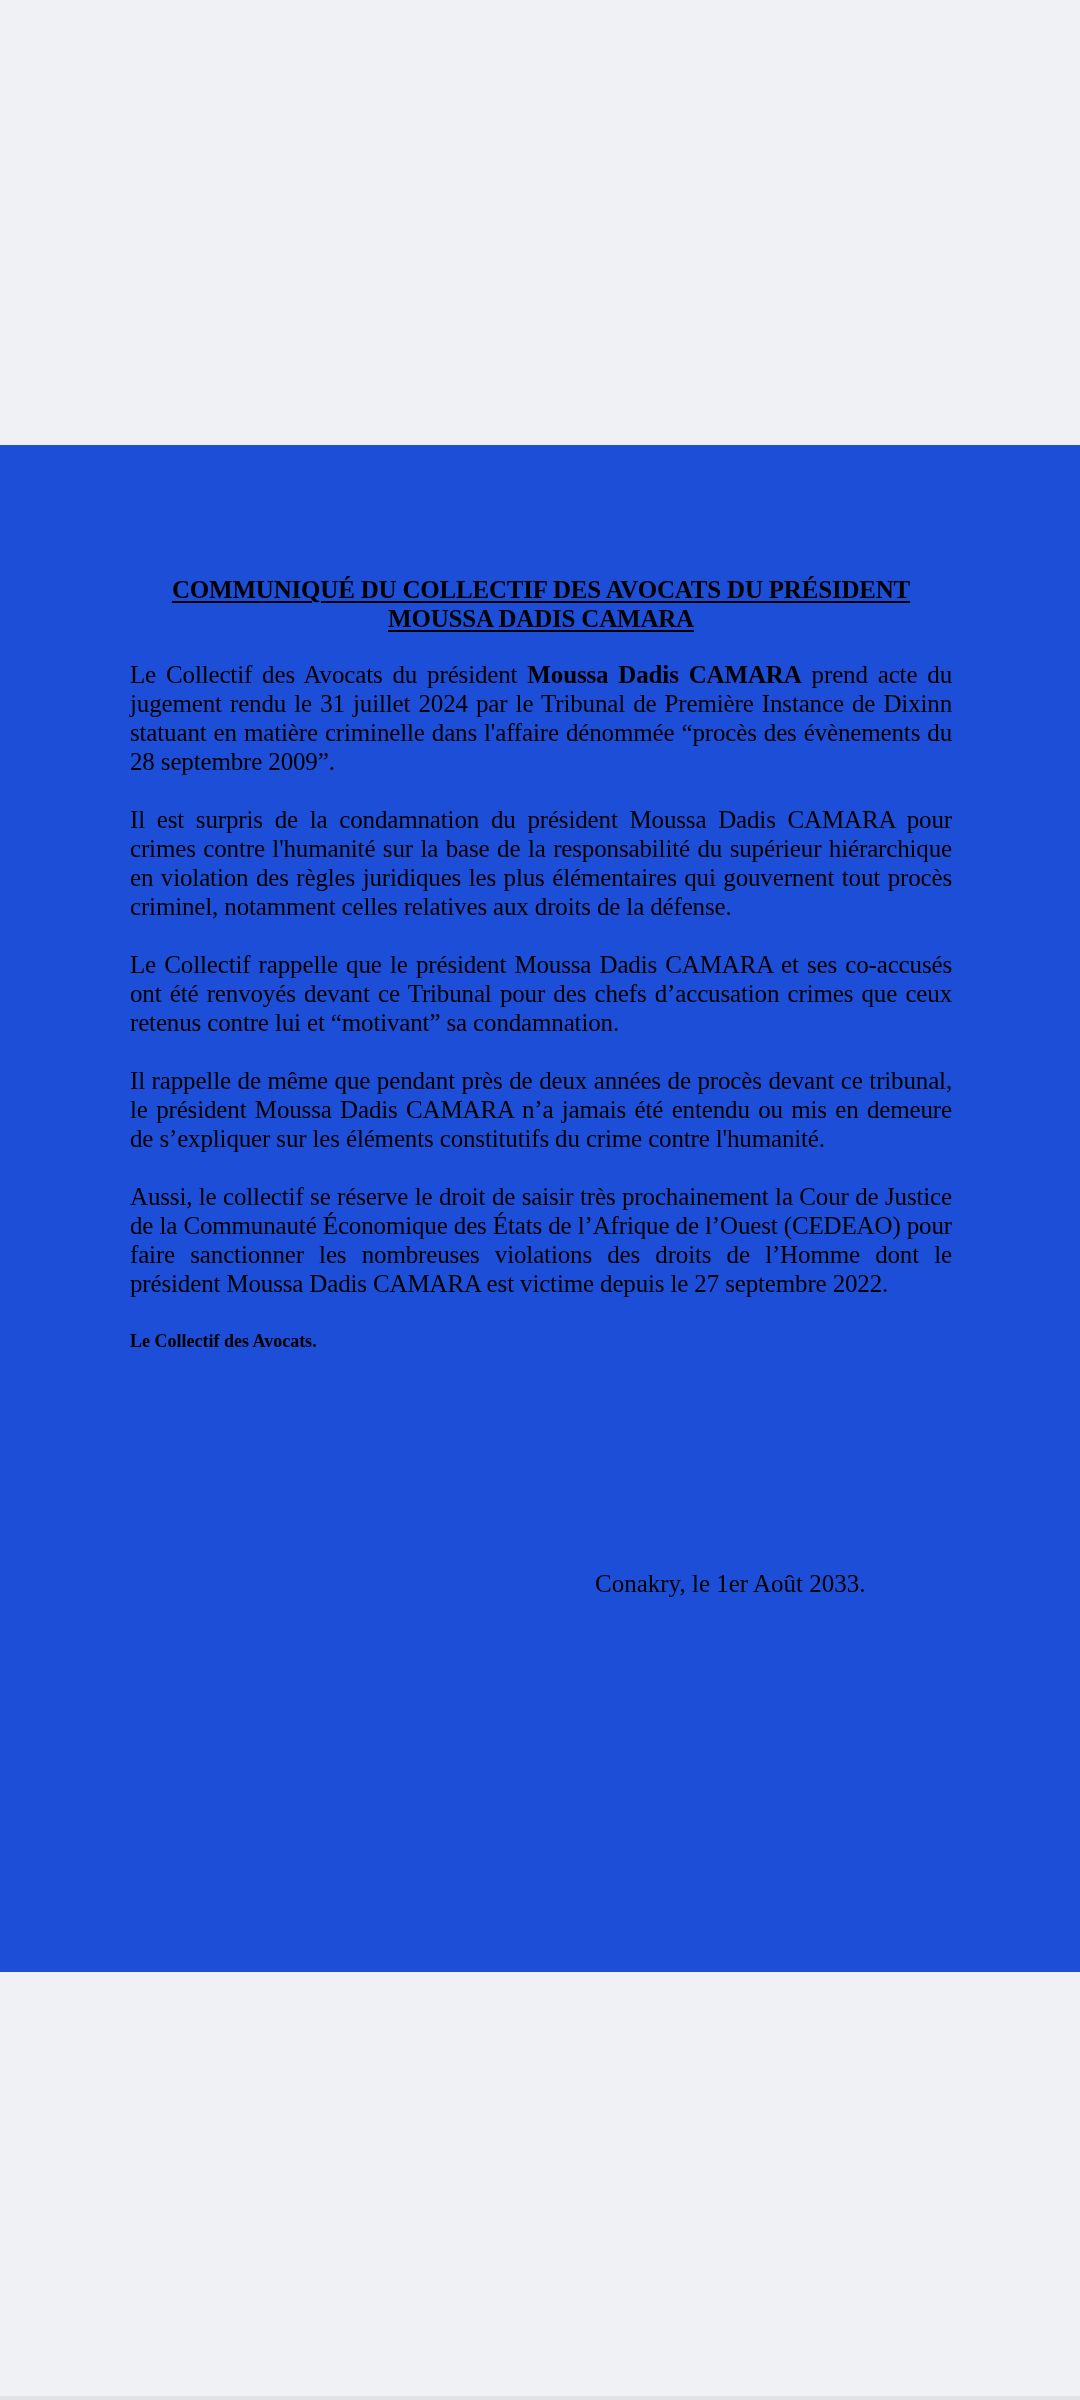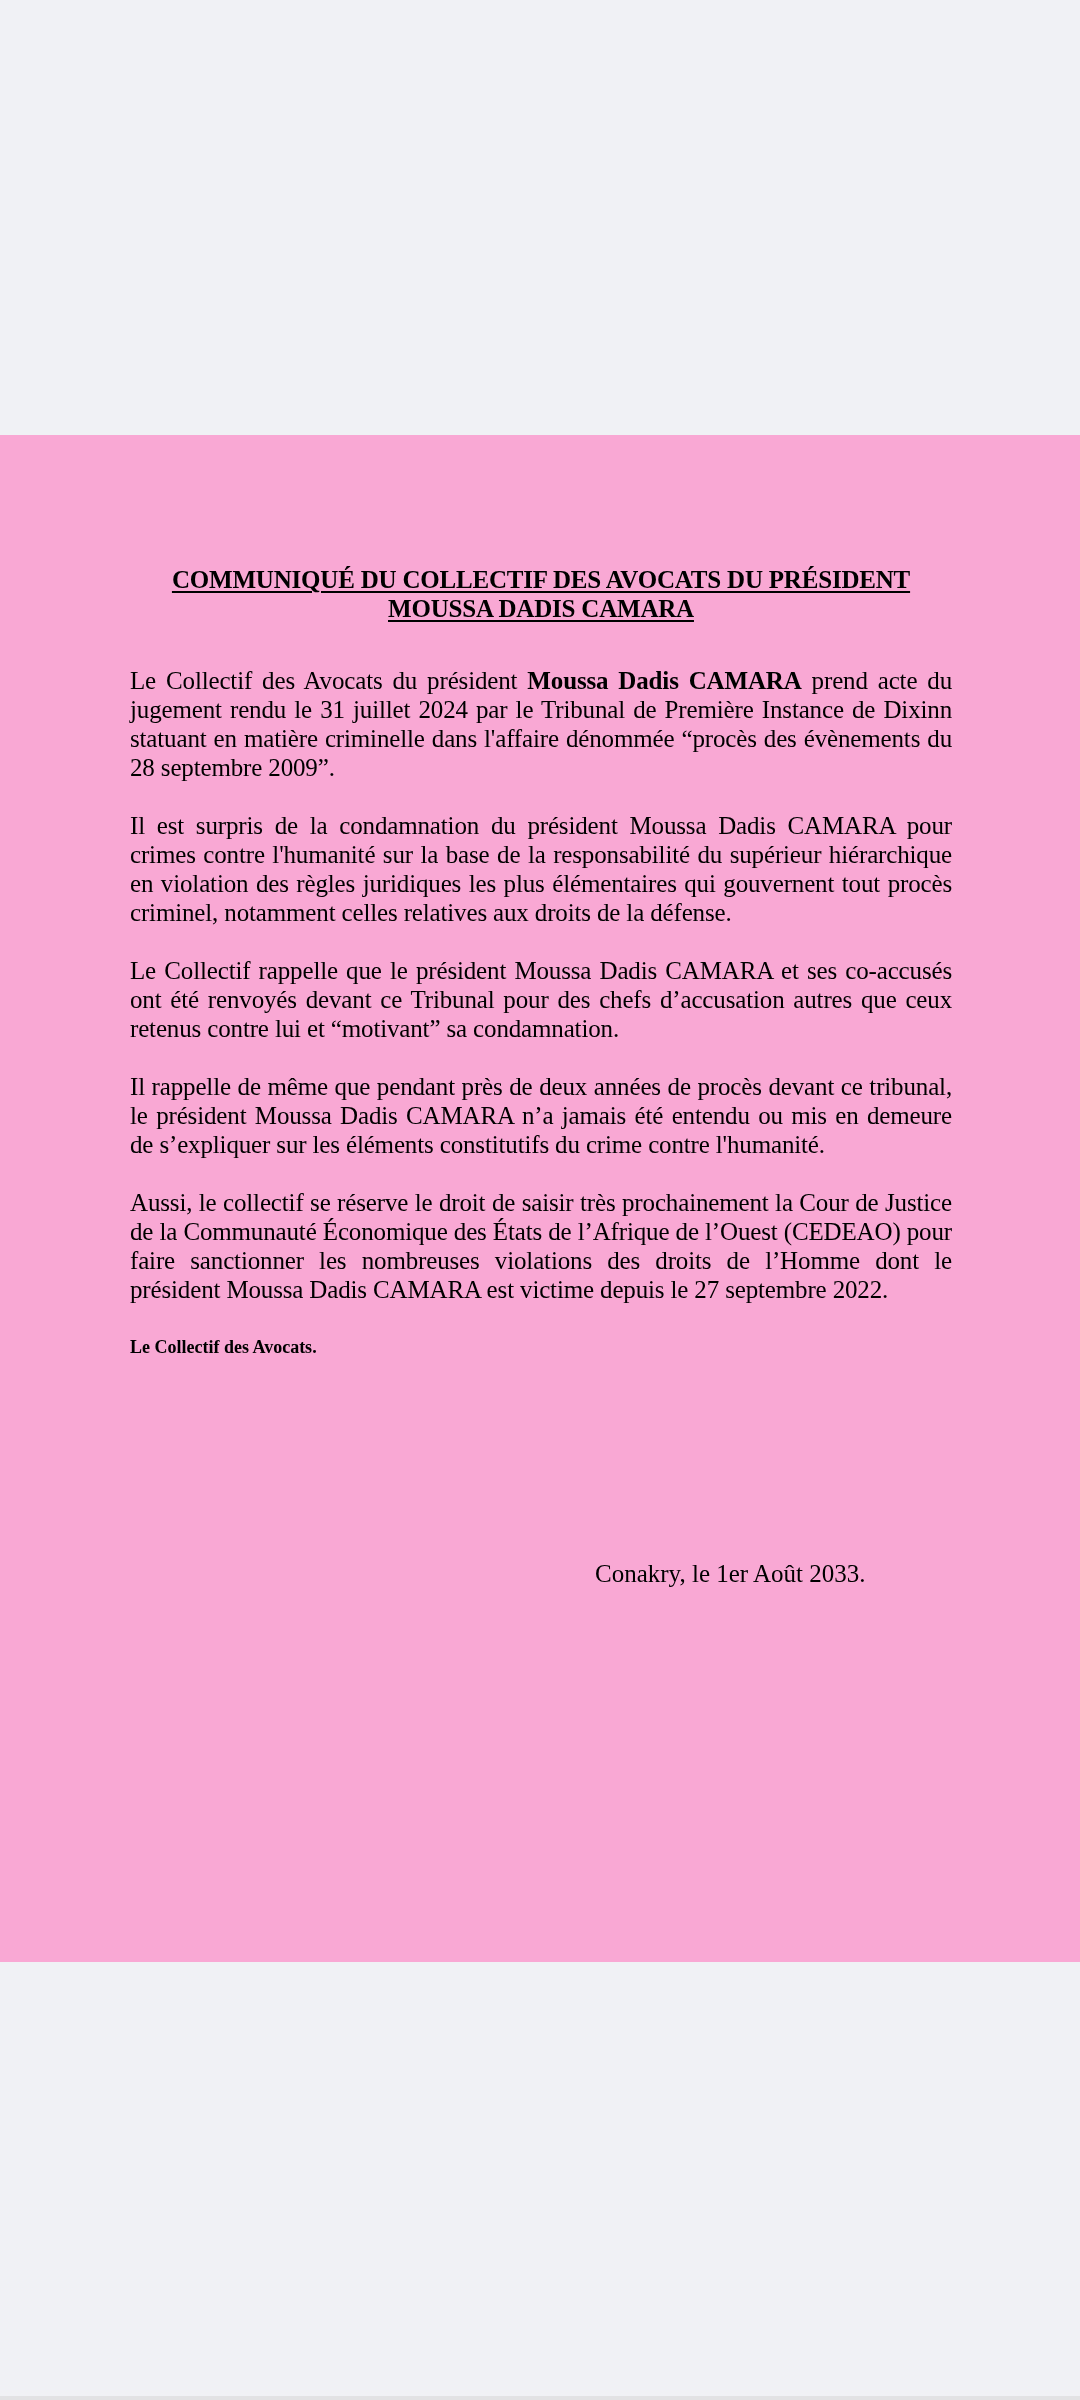--- a/index.html
+++ b/index.html
@@ -17,24 +17,24 @@
     }
     .viewer {
       position: absolute;
       left: 0; top: 0;
       width: 1080px; height: 2400px;
       background: #f0f1f5;
     }
     .page {
       position: absolute;
       left: 0;
-      top: 435px;
+      top: 445px;
       width: 1080px;
       height: 1527px;
-      background: #f9a8d4;
+      background: #1d4ed8;
     }
     .bottom-strip {
       position: absolute;
       left: 0;
       bottom: 0;
       width: 1080px;
       height: 4px;
       background: #e2e2e4;
     }
     .title {
@@ -54,21 +54,21 @@
     .title span { display: block; }
     .body {
       position: absolute;
       left: 130px;
       width: 822px;
       top: 215px;
       font-size: 25px;
       line-height: 29px;
     }
     .para {
-      margin: 16px 0 29px 0;
+      margin: 0 0 29px 0;
       text-align: justify;
       text-align-last: left;
       letter-spacing: -0.15px;
     }
     .para b { font-weight: bold; }
     .signature {
       margin: 0;
       font-weight: bold;
       font-size: 18px;
       line-height: 29px;
@@ -89,21 +89,21 @@
   <div class="page">
 
     <div class="title">
       <span>COMMUNIQUÉ DU COLLECTIF DES AVOCATS DU PRÉSIDENT</span>
       <span>MOUSSA DADIS CAMARA</span>
     </div>
 
     <div class="body">
       <p class="para"><span>Le Collectif des Avocats du président </span><b>Moussa Dadis CAMARA</b><span> prend acte du jugement rendu le 31 juillet 2024 par le  Tribunal de Première Instance de Dixinn statuant en matière criminelle dans l'affaire dénommée “procès des évènements du 28 septembre 2009”.</span></p>
       <p class="para">Il est surpris de la condamnation du président Moussa Dadis CAMARA pour crimes contre l'humanité sur la base de la responsabilité du supérieur hiérarchique en violation des règles juridiques les plus élémentaires qui gouvernent tout procès criminel, notamment celles relatives aux droits de la défense.</p>
-      <p class="para">Le Collectif rappelle que le président Moussa Dadis CAMARA et ses co-accusés ont été renvoyés devant ce Tribunal pour des chefs d’accusation autres que ceux retenus contre lui et “motivant” sa condamnation.</p>
+      <p class="para">Le Collectif rappelle que le président Moussa Dadis CAMARA et ses co-accusés ont été renvoyés devant ce Tribunal pour des chefs d’accusation crimes que ceux retenus contre lui et “motivant” sa condamnation.</p>
       <p class="para">Il rappelle de même que pendant près de deux années de procès devant ce tribunal, le président Moussa Dadis CAMARA n’a jamais été entendu ou mis en demeure de s’expliquer sur les éléments constitutifs du crime contre l'humanité.</p>
       <p class="para">Aussi, le collectif se réserve le droit de saisir  très prochainement la Cour de Justice de la Communauté Économique des États de l’Afrique de l’Ouest (CEDEAO) pour faire sanctionner les nombreuses violations des droits de l’Homme dont le président Moussa Dadis CAMARA est victime depuis le 27 septembre 2022.</p>
       <p class="signature">Le Collectif des Avocats.</p>
     </div>
 
     <div class="date">Conakry, le 1er Août 2033.</div>
   </div>
   <div class="bottom-strip"></div>
 </div>
 

